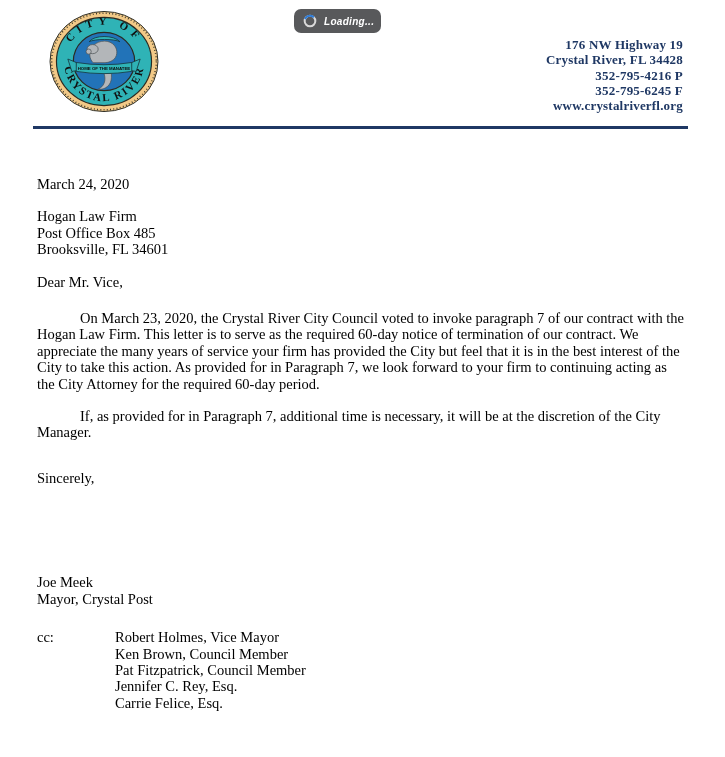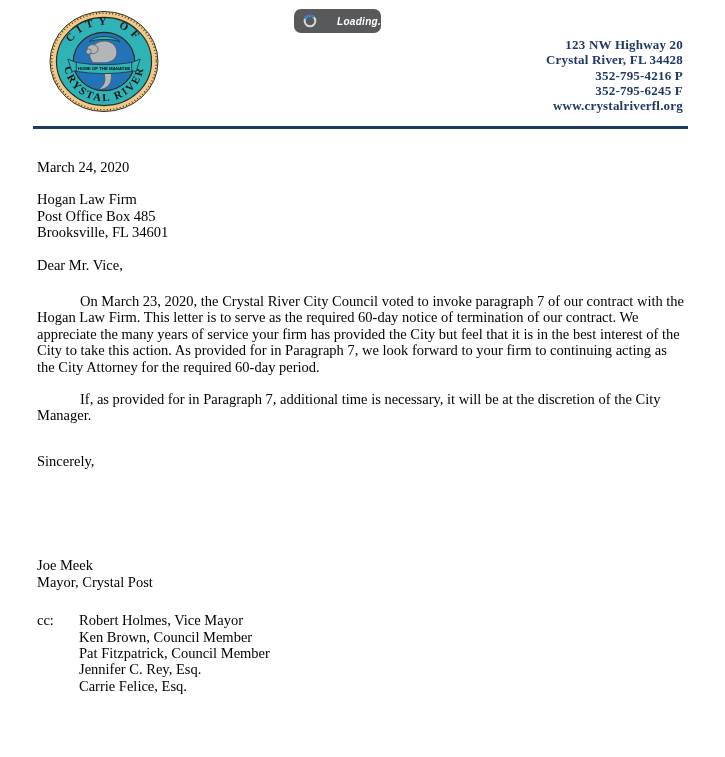--- a/index.html
+++ b/index.html
@@ -37,21 +37,21 @@
   .seal .manatee { fill: var(--seal-manatee); stroke: #4a4f52; stroke-width: 0.7; }
   .seal .ribbon { fill: var(--seal-band); stroke: #14333a; stroke-width: 0.8; }
   .seal .banner-text { font-family: "Liberation Sans", sans-serif; font-size: 4.4px; font-weight: bold; fill: #0c0c0c; }
 
   .toast {
     position: absolute; left: 294px; top: 9px;
     width: 87px; height: 24px;
     background: var(--toast-bg);
     border-radius: 7px;
     display: flex; align-items: center;
-    padding: 0 8px; gap: 19px;
+    padding: 0 8px; gap: 6px;
   }
   .toast-label {
     color: #ffffff;
     font-family: "Liberation Sans", sans-serif;
     font-style: italic; font-weight: bold;
     font-size: 10px; letter-spacing: 0.3px;
     white-space: nowrap;
   }
   .spinner { width: 16px; height: 16px; flex: 0 0 auto; }
   .spinner .track { fill: none; stroke: var(--spinner-track); stroke-width: 3; }
@@ -67,33 +67,33 @@
     letter-spacing: 0.2px;
   }
   .rule {
     position: absolute; left: 33px; top: 126px;
     width: 655px; height: 3px;
     background: var(--navy);
   }
 
   
   .letter {
-    position: absolute; left: 37px; top: 159px;
+    position: absolute; left: 37px; top: 176px;
     width: 650px;
     font-size: 14.5px; line-height: 16.4px;
   }
   .date-line { margin-bottom: 16px; }
   .recipient { margin-bottom: 16px; }
   .salutation { margin-bottom: 20px; }
   .para { text-indent: 43px; }
   .para-1 { margin-bottom: 16px; }
   .para-2 { margin-bottom: 29px; }
   .closing { margin-bottom: 88px; }
   .signature { margin-bottom: 22px; }
-  .cc-block { display: flex; }
+  .cc-block { display: flex; gap: 36px; }
   .cc-label { width: 42px; flex: 0 0 auto; }
 </style>
 </head>
 <body>
 
 <div class="page">
 
   <svg class="seal" viewBox="0 0 112 104" aria-hidden="true">
     <ellipse class="gold" cx="56" cy="52" rx="54.5" ry="50.5"></ellipse>
     <ellipse class="dots" cx="56" cy="52" rx="52.8" ry="48.8"></ellipse>
@@ -127,21 +127,21 @@
 
   <div class="toast">
     <svg class="spinner" viewBox="0 0 24 24" aria-hidden="true">
       <circle class="track" cx="12" cy="12" r="8"></circle>
       <circle class="arc" cx="12" cy="12" r="8" stroke-dasharray="16 34.3" transform="rotate(-160 12 12)"></circle>
     </svg>
     <span class="toast-label">Loading...</span>
   </div>
 
   <div class="address">
-    <div>123 NW Highway 20</div>
+    <div>176 NW Highway 19</div>
     <div>Crystal River, FL 34428</div>
     <div>352-795-4216 P</div>
     <div>352-795-6245 F</div>
     <div>www.crystalriverfl.org</div>
   </div>
 
   <div class="rule"></div>
 
   <div class="letter">
     <div class="date-line">March 24, 2020</div>

